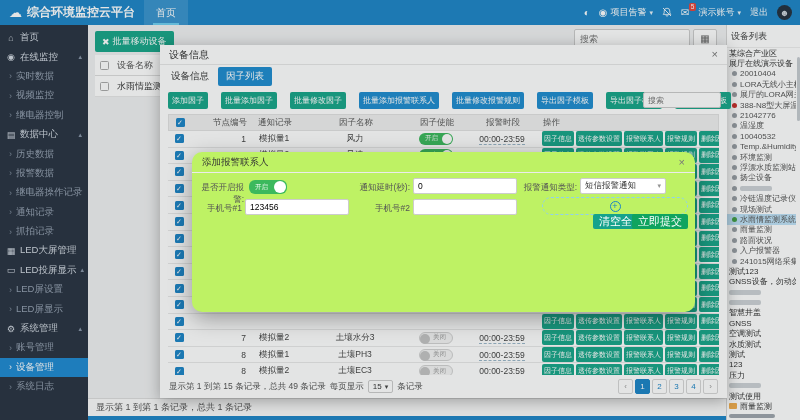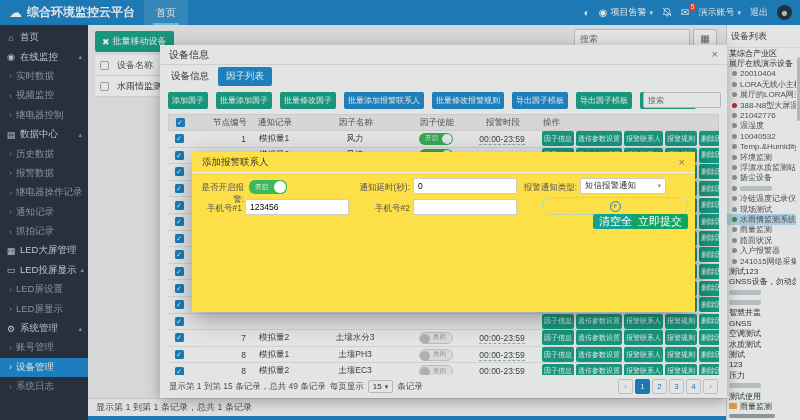--- a/index.html
+++ b/index.html
@@ -79,21 +79,21 @@
 
   
   .dialog{position:absolute;left:160px;top:45px;width:567px;height:353px;background:#fff;
           box-shadow:0 3px 14px rgba(0,0,0,.30);z-index:10;display:flex;flex-direction:column}
   .dlg-head{height:20px;border-bottom:1px solid #e7e7e7;display:flex;align-items:center;
             padding:0 9px;font-size:10px;color:#333;flex:none}
   .x-close{margin-left:auto;color:#777;font-size:11px;line-height:1}
   .dlg-tabs{height:23px;display:flex;align-items:center;gap:7px;padding:0 9px;font-size:9.5px;color:#333;flex:none}
   .dlg-tab{padding:3px 2px}
   .dlg-tab.active{background:#1f8dd0;color:#fff;padding:3px 8px;border-radius:2px}
-  .dlg-actions{height:24px;display:flex;align-items:center;gap:8px;padding:0 8px;position:relative;flex:none}
+  .dlg-actions{height:24px;display:flex;align-items:center;gap:13px;padding:0 8px;position:relative;flex:none}
   .dlg-actions .btn{font-size:8px;padding:3px 4px;border-radius:2px}
   .dlg-search{position:absolute;right:6px;top:4px;width:78px;height:16px;border:1px solid #ccc;
               border-radius:2px;font-size:8px;padding:0 4px;background:#fff}
   .tbl{flex:1;margin:2px 8px 0;font-size:8.5px;color:#444;overflow:hidden}
   .tr{display:flex;align-items:center;height:16.6px;border-bottom:1px solid #e9e9e9}
   .tr.head{background:#f0f0f0;color:#555;height:17px;border:1px solid #e2e2e2}
   .c0{width:22px;display:flex;justify-content:center;flex:none}
   .c1{width:56px;text-align:right;flex:none}
   .c2{width:56px;text-align:center;flex:none}
   .c3{width:106px;text-align:center;flex:none}
@@ -117,22 +117,22 @@
   .psize{border:1px solid #ccc;border-radius:2px;padding:1px 4px;background:#fff;display:flex;
          gap:3px;align-items:center;font-size:8px;color:#333}
   .pages{margin-left:auto;display:flex;gap:2px}
   .pg{min-width:15px;height:15px;border:1px solid #d7d7d7;background:#fff;border-radius:2px;
       font-size:8px;display:flex;align-items:center;justify-content:center;color:#1c84c6;padding:0 2px}
   .pg.active{background:#1c84c6;color:#fff;border-color:#1c84c6}
   .pg.arrow{color:#999}
 
   
   .backdrop{position:absolute;left:0;top:0;width:800px;height:420px;background:rgba(25,30,36,.12);z-index:20}
-  .modal{position:absolute;left:192px;top:152px;width:503px;height:160px;background:#fde047;
-         border-radius:0;box-shadow:0 6px 22px rgba(0,0,0,.35);z-index:30;font-size:9px;color:#444}
+  .modal{position:absolute;left:192px;top:152px;width:503px;height:160px;background:#bef264;
+         border-radius:10px;box-shadow:0 6px 22px rgba(0,0,0,.35);z-index:30;font-size:9px;color:#444}
   .mod-head{height:21px;border-bottom:1px solid #ececec;display:flex;align-items:center;
             padding:0 10px;font-size:9.5px;color:#333}
   .f-label{position:absolute;text-align:right;color:#555;font-size:8.5px}
   .inp{position:absolute;height:16px;border:1px solid #ccc;border-radius:2px;font-size:8.5px;
        padding:0 4px;background:#fff;width:104px}
   .sel{position:absolute;height:16px;border:1px solid #ccc;border-radius:2px;font-size:8.5px;
        padding:0 4px;background:#fff;width:86px;display:flex;align-items:center;color:#333}
   .sel .caret{margin-left:auto;color:#888}
   .dashed{position:absolute;border:1px dashed #8fd0ee;border-radius:9px;display:flex;
           align-items:center;justify-content:center}

